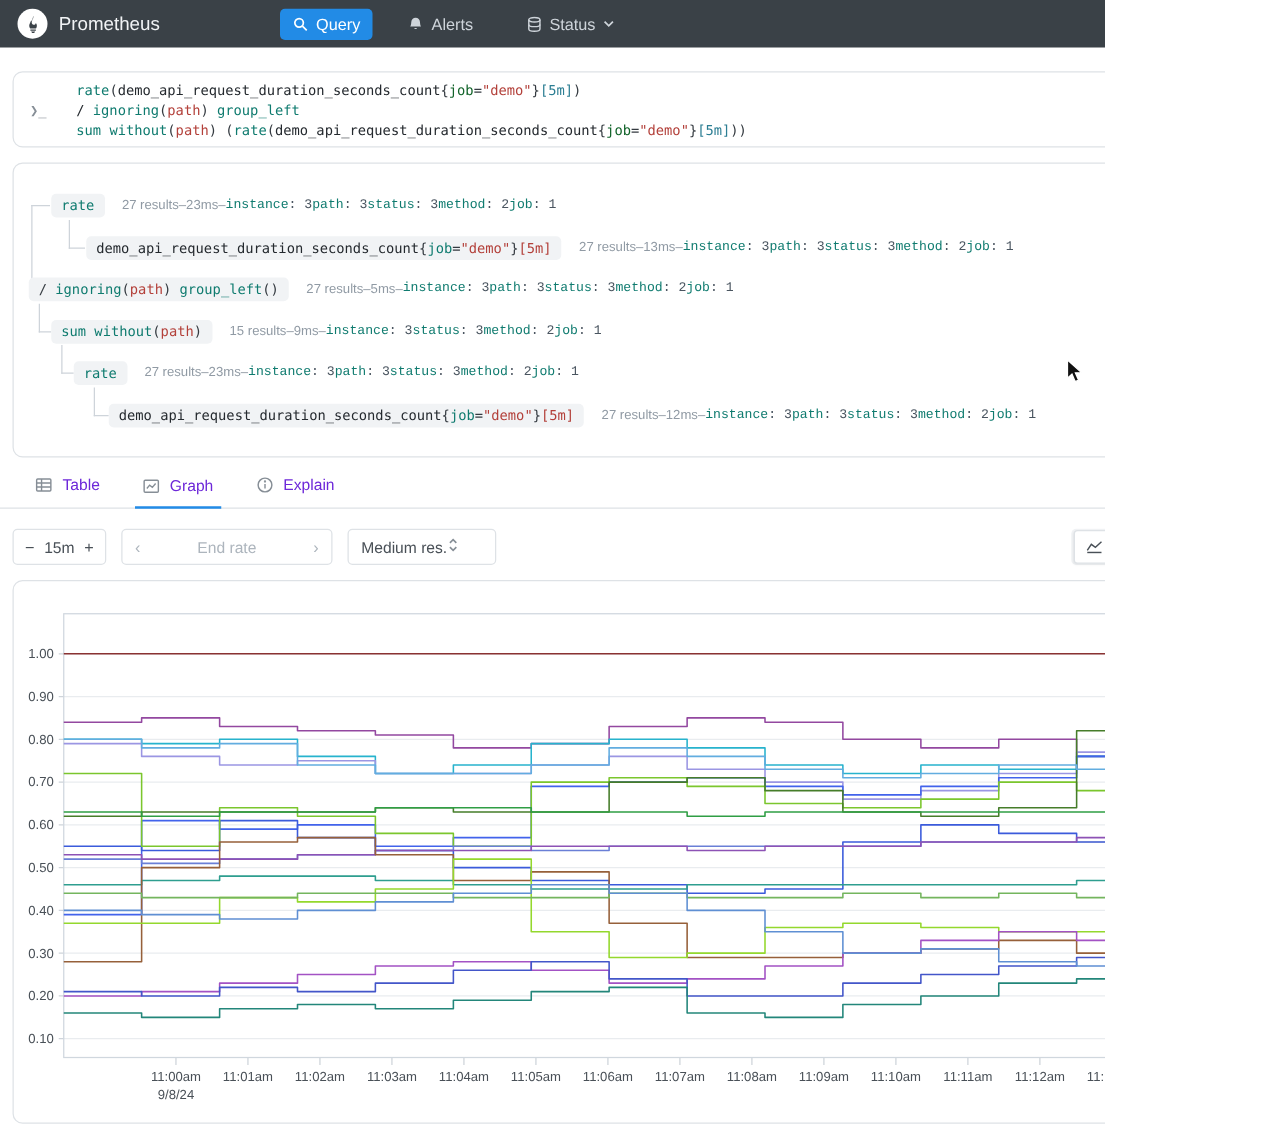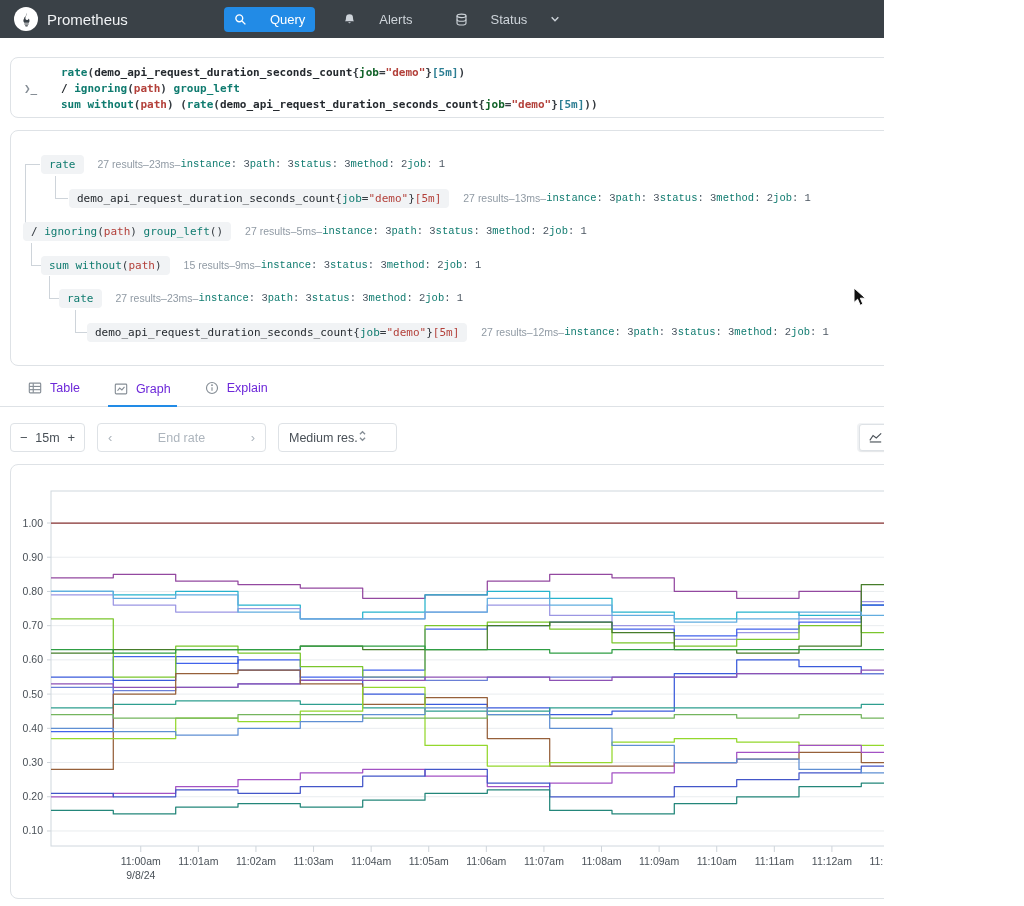--- a/index.html
+++ b/index.html
@@ -1,26 +1,26 @@
 <!DOCTYPE html>
 <html><head>
 <meta charset="utf-8">
 <style>
   html,body{margin:0;padding:0;background:#fff;}
   #page{position:relative;width:884px;height:906px;background:#fff;overflow:hidden;
         font-family:"Liberation Sans",sans-serif;color:#212529;}
-  .mono{font-family:"DejaVu Sans Mono",monospace;font-weight:bold;}
+  .mono{font-family:"DejaVu Sans Mono",monospace;}
 
   
   #navbar{position:absolute;left:0;top:0;width:1024px;height:38px;background:#3a4147;
           display:flex;align-items:center;}
   .brand{display:flex;align-items:center;gap:9px;margin-left:14px;}
   .brand-logo{width:24px;height:24px;border-radius:50%;background:#fff;display:flex;align-items:center;justify-content:center;}
   .brand-name{color:#f1f3f5;font-size:15px;}
-  .nav-btn{display:flex;align-items:center;gap:23px;font-size:13px;color:#ced4da;padding:5px 10px;border-radius:4px;cursor:pointer;}
+  .nav-btn{display:flex;align-items:center;gap:6px;font-size:13px;color:#ced4da;padding:5px 10px;border-radius:4px;cursor:pointer;}
   .nav-btn.active{background:#228be6;color:#fff;}
   #nav-query{margin-left:96px;}
   #nav-alerts{margin-left:18px;}
   #nav-status{margin-left:22px;}
   .nav-icon{display:inline-flex;align-items:center;}
   #theme-seg{position:absolute;right:47px;top:6px;height:26px;background:#4a5158;border-radius:4px;
              display:flex;align-items:center;padding:0 2px;}
   .theme-opt{width:24px;height:22px;display:flex;align-items:center;justify-content:center;border-radius:3px;cursor:pointer;}
   .theme-opt.active{background:#2e343a;}
   #settings-btn{position:absolute;right:10px;top:6px;width:27px;height:26px;background:#4a5158;border-radius:4px;

